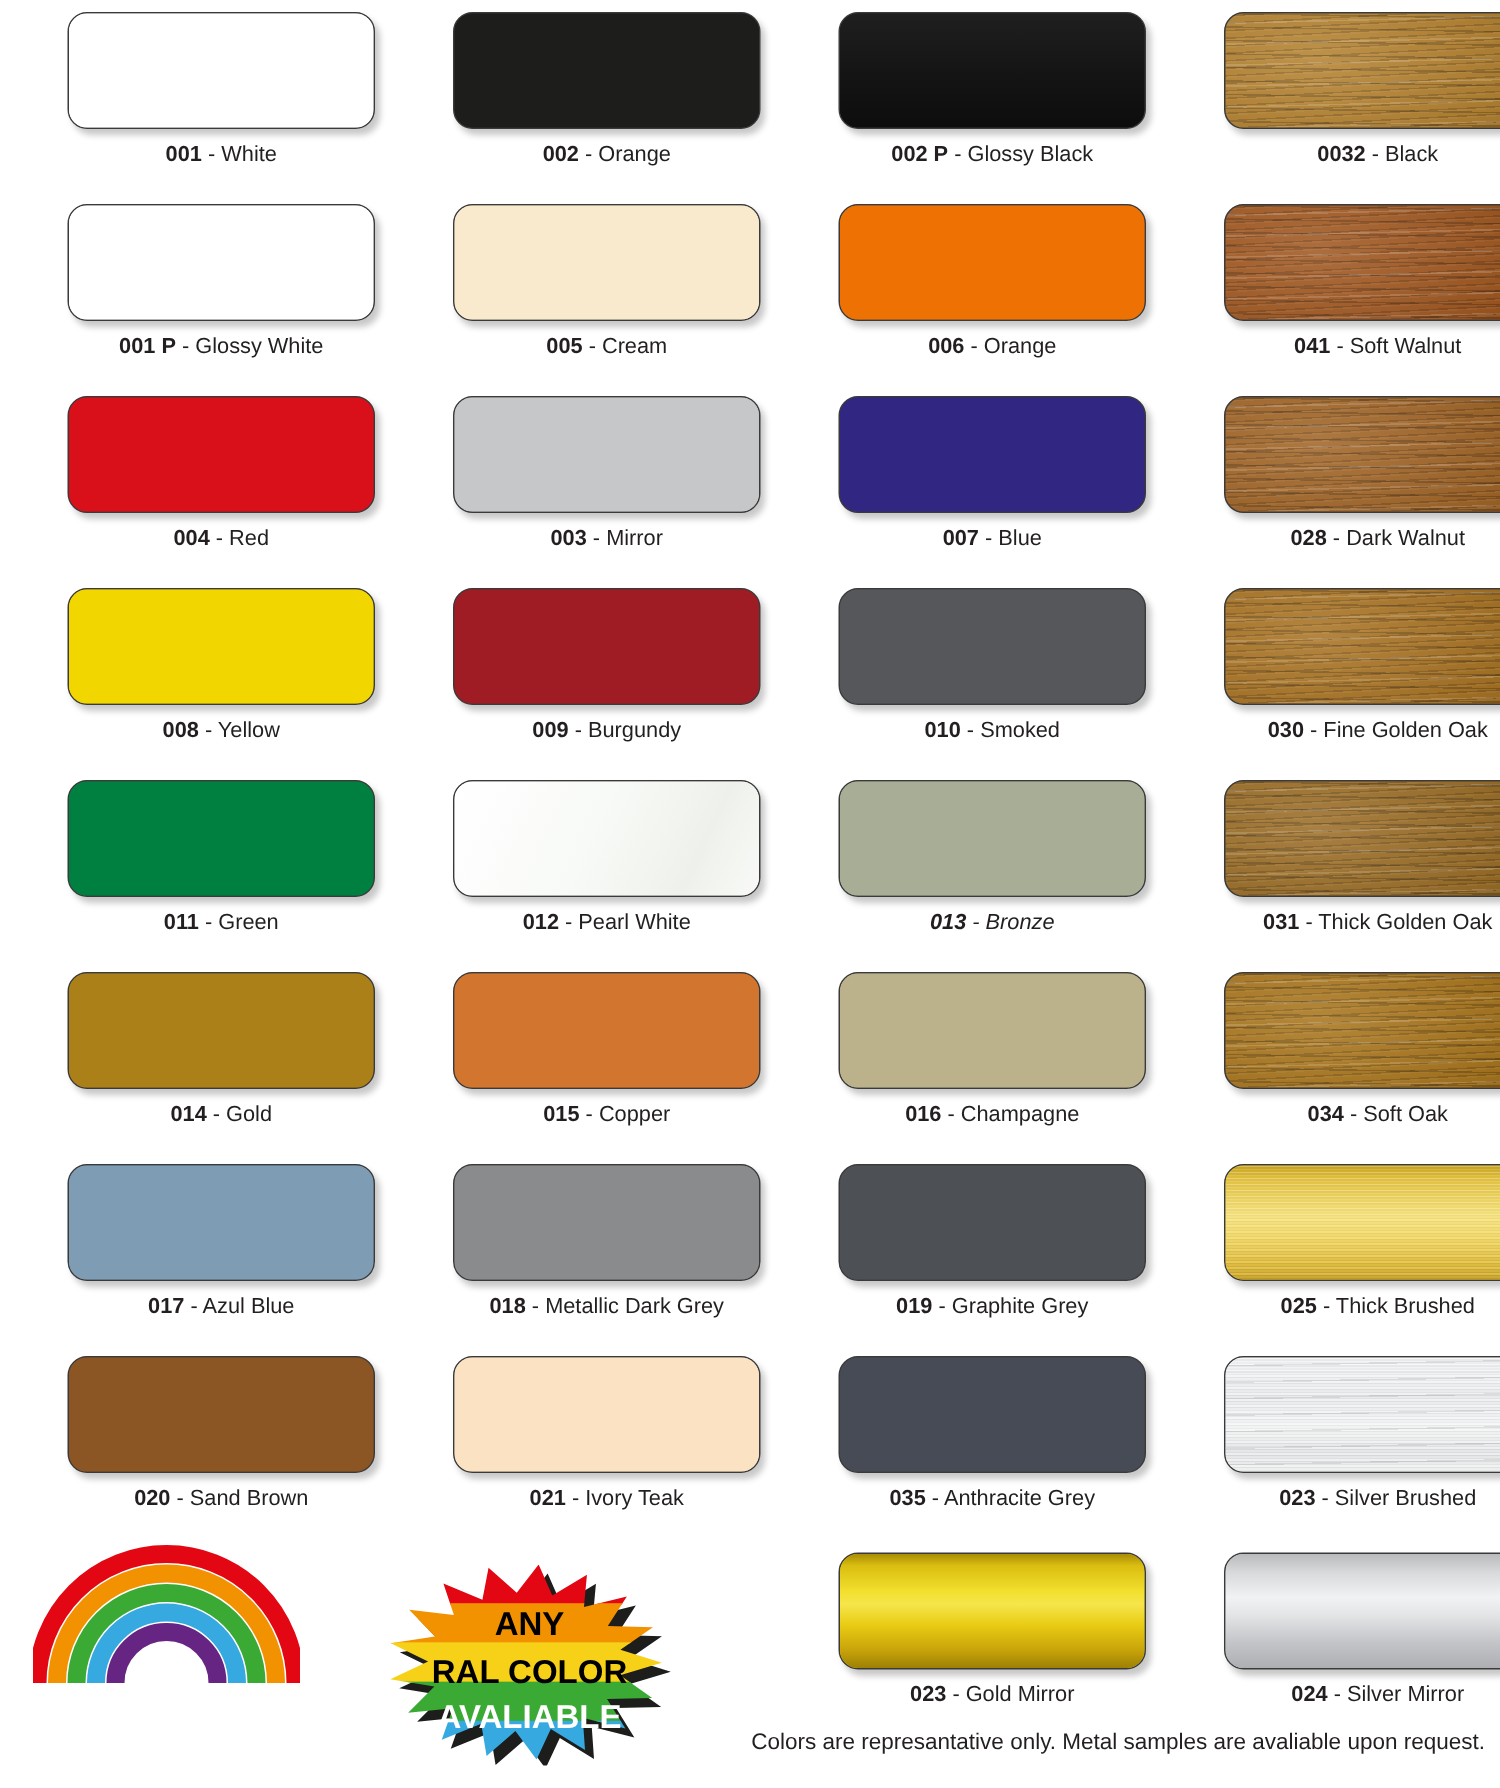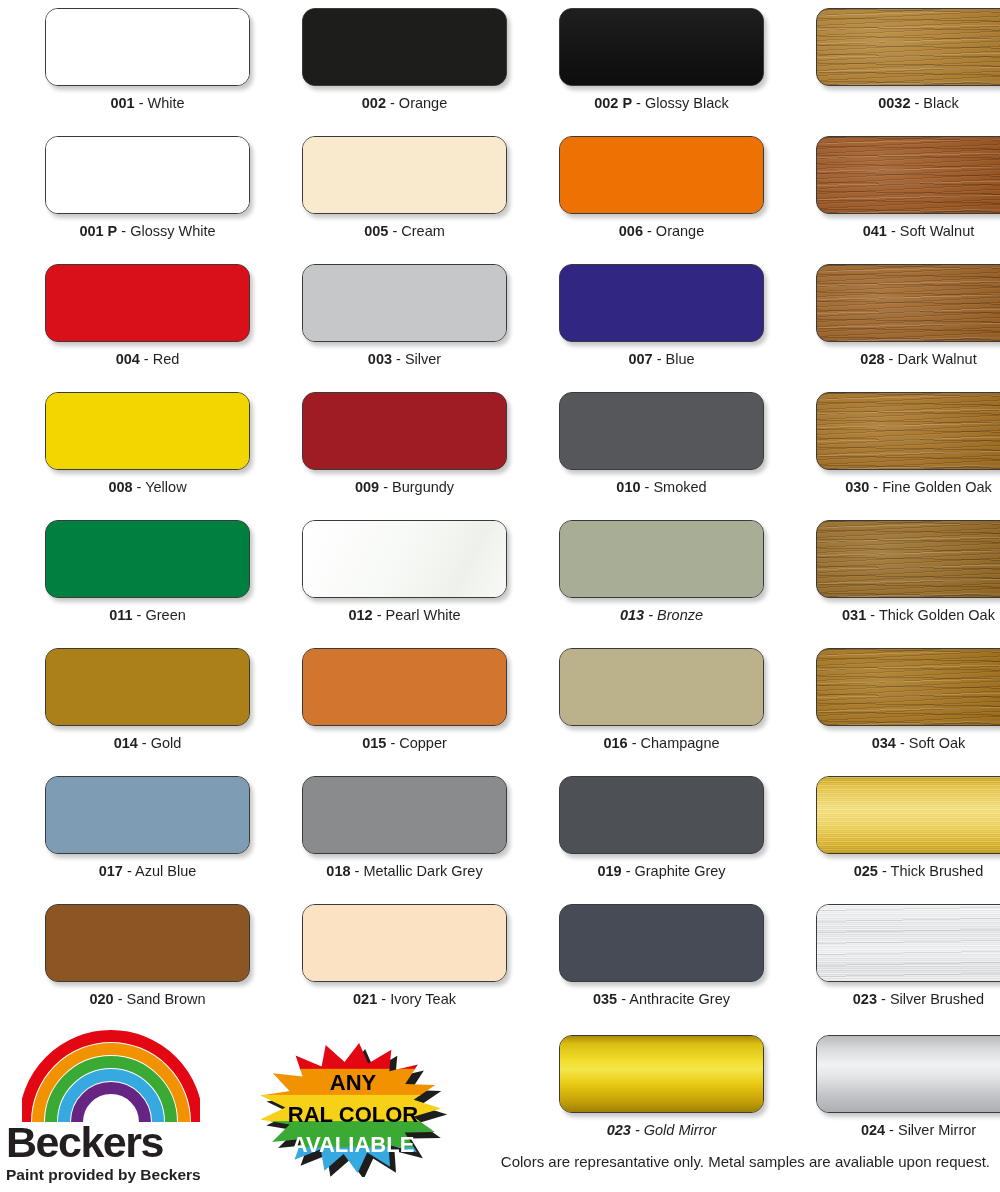--- a/index.html
+++ b/index.html
@@ -153,21 +153,21 @@
     <div class="cell" style="left: 5px; top: 264px;">
       <div class="swatch" style="background:#d9101a">
         <div class="tex" style="background:#d9101a"></div>
       </div>
       <div class="label"><span class="code">004</span><span class="sep"> - </span><span class="nm">Red</span></div>
     </div>
     <div class="cell" style="left: 262px; top: 264px;">
       <div class="swatch" style="background:#c6c7c9">
         <div class="tex" style="background:#c6c7c9"></div>
       </div>
-      <div class="label"><span class="code">003</span><span class="sep"> - </span><span class="nm">Silver</span></div>
+      <div class="label"><span class="code">003</span><span class="sep"> - </span><span class="nm">Mirror</span></div>
     </div>
     <div class="cell" style="left: 519px; top: 264px;">
       <div class="swatch" style="background:#312783">
         <div class="tex" style="background:#312783"></div>
       </div>
       <div class="label"><span class="code">007</span><span class="sep"> - </span><span class="nm">Blue</span></div>
     </div>
     <div class="cell" style="left: 776px; top: 264px;">
       <div class="swatch" style="background:#a06222">
         <div class="tex wood">
@@ -324,24 +324,20 @@
   <div class="rainbow">
     <svg width="178" height="92" viewBox="0 0 178 92" id="rainbow-svg">
         <path d="M 3 92 A 86 86 0 0 1 175 92" fill="none" stroke="#e30613" stroke-width="12"></path>
         <path d="M 16 92 A 73 73 0 0 1 162 92" fill="none" stroke="#f39200" stroke-width="12"></path>
         <path d="M 29 92 A 60 60 0 0 1 149 92" fill="none" stroke="#3aaa35" stroke-width="12"></path>
         <path d="M 42 92 A 47 47 0 0 1 136 92" fill="none" stroke="#36a9e1" stroke-width="12"></path>
         <path d="M 55 92 A 34 34 0 0 1 123 92" fill="none" stroke="#662483" stroke-width="12"></path>
       </svg>
   </div>
 
-  <div class="brandwrap">
-    <div class="brand">Beckers</div>
-    <div class="tagline">Paint provided by Beckers</div>
-  </div>
 
   <div class="badge">
     <svg width="200" height="135" viewBox="0 0 200 135" id="badge-svg">
         <defs>
           <clipPath id="starclip">
             <polygon points="109.1,1.0 118.2,21.6 141.3,7.8 139.3,29.3 167.9,22.4 155.2,42.0 185.3,42.9 163.6,57.8 191.2,66.5 163.4,74.8 184.8,90.0 154.7,90.6 166.9,110.3 138.5,103.1 140.0,124.7 117.2,110.6 107.7,131.0 93.6,112.0 74.4,128.7 70.8,107.2 44.5,117.8 51.9,96.9 22.1,99.9 39.6,82.4 10.2,77.5 35.4,65.6 10.5,53.5 39.9,49.0 22.8,31.2 52.6,34.6 45.6,13.6 71.6,24.5 75.7,3.1 94.5,19.9"></polygon>
           </clipPath>
           <clipPath id="starclip2">
             <polygon points="109.1,1.0 118.2,21.6 141.3,7.8 139.3,29.3 167.9,22.4 155.2,42.0 185.3,42.9 163.6,57.8 191.2,66.5 163.4,74.8 184.8,90.0 154.7,90.6 166.9,110.3 138.5,103.1 140.0,124.7 117.2,110.6 107.7,131.0 93.6,112.0 74.4,128.7 70.8,107.2 44.5,117.8 51.9,96.9 22.1,99.9 39.6,82.4 10.2,77.5 35.4,65.6 10.5,53.5 39.9,49.0 22.8,31.2 52.6,34.6 45.6,13.6 71.6,24.5 75.7,3.1 94.5,19.9"></polygon>
           </clipPath>
@@ -356,21 +352,21 @@
         </g>
         <text x="103" y="48" text-anchor="middle" font-family="Liberation Sans, sans-serif" font-size="22" font-weight="bold" fill="#000000">ANY</text>
         <text x="103" y="80" text-anchor="middle" font-family="Liberation Sans, sans-serif" font-size="22" font-weight="bold" fill="#000000">RAL COLOR</text>
         <text x="103" y="110" text-anchor="middle" font-family="Liberation Sans, sans-serif" font-size="22" font-weight="bold" fill="#ffffff">AVALIABLE</text>
       </svg>
   </div>
 </div>
 
 <div class="note">Colors are represantative only. Metal samples are avaliable upon request.</div>
 
-<div class="cell mirrorcell" style="left: 519px; top: 1035px; font-style: italic;">
+<div class="cell mirrorcell" style="left: 519px; top: 1035px;">
     <div class="swatch" style="background:#edd014">
       <div class="tex" style="background:linear-gradient(180deg,#a98b06 0%,#d9bd10 10%,#f2de2c 32%,#f6e64b 44%,#e9cc14 62%,#c9a409 84%,#9d8105 100%)"></div>
     </div>
     <div class="label"><span class="code">023</span><span class="sep"> - </span><span class="nm">Gold Mirror</span></div>
   </div>
 <div class="cell mirrorcell" style="left: 776px; top: 1035px;">
     <div class="swatch" style="background:#d3d4d6">
       <div class="tex" style="background:linear-gradient(180deg,#b9babc 0%,#d8d9db 16%,#f1f2f3 38%,#e3e4e6 54%,#c3c4c7 78%,#aeafb2 100%)"></div>
     </div>
     <div class="label"><span class="code">024</span><span class="sep"> - </span><span class="nm">Silver Mirror</span></div>

